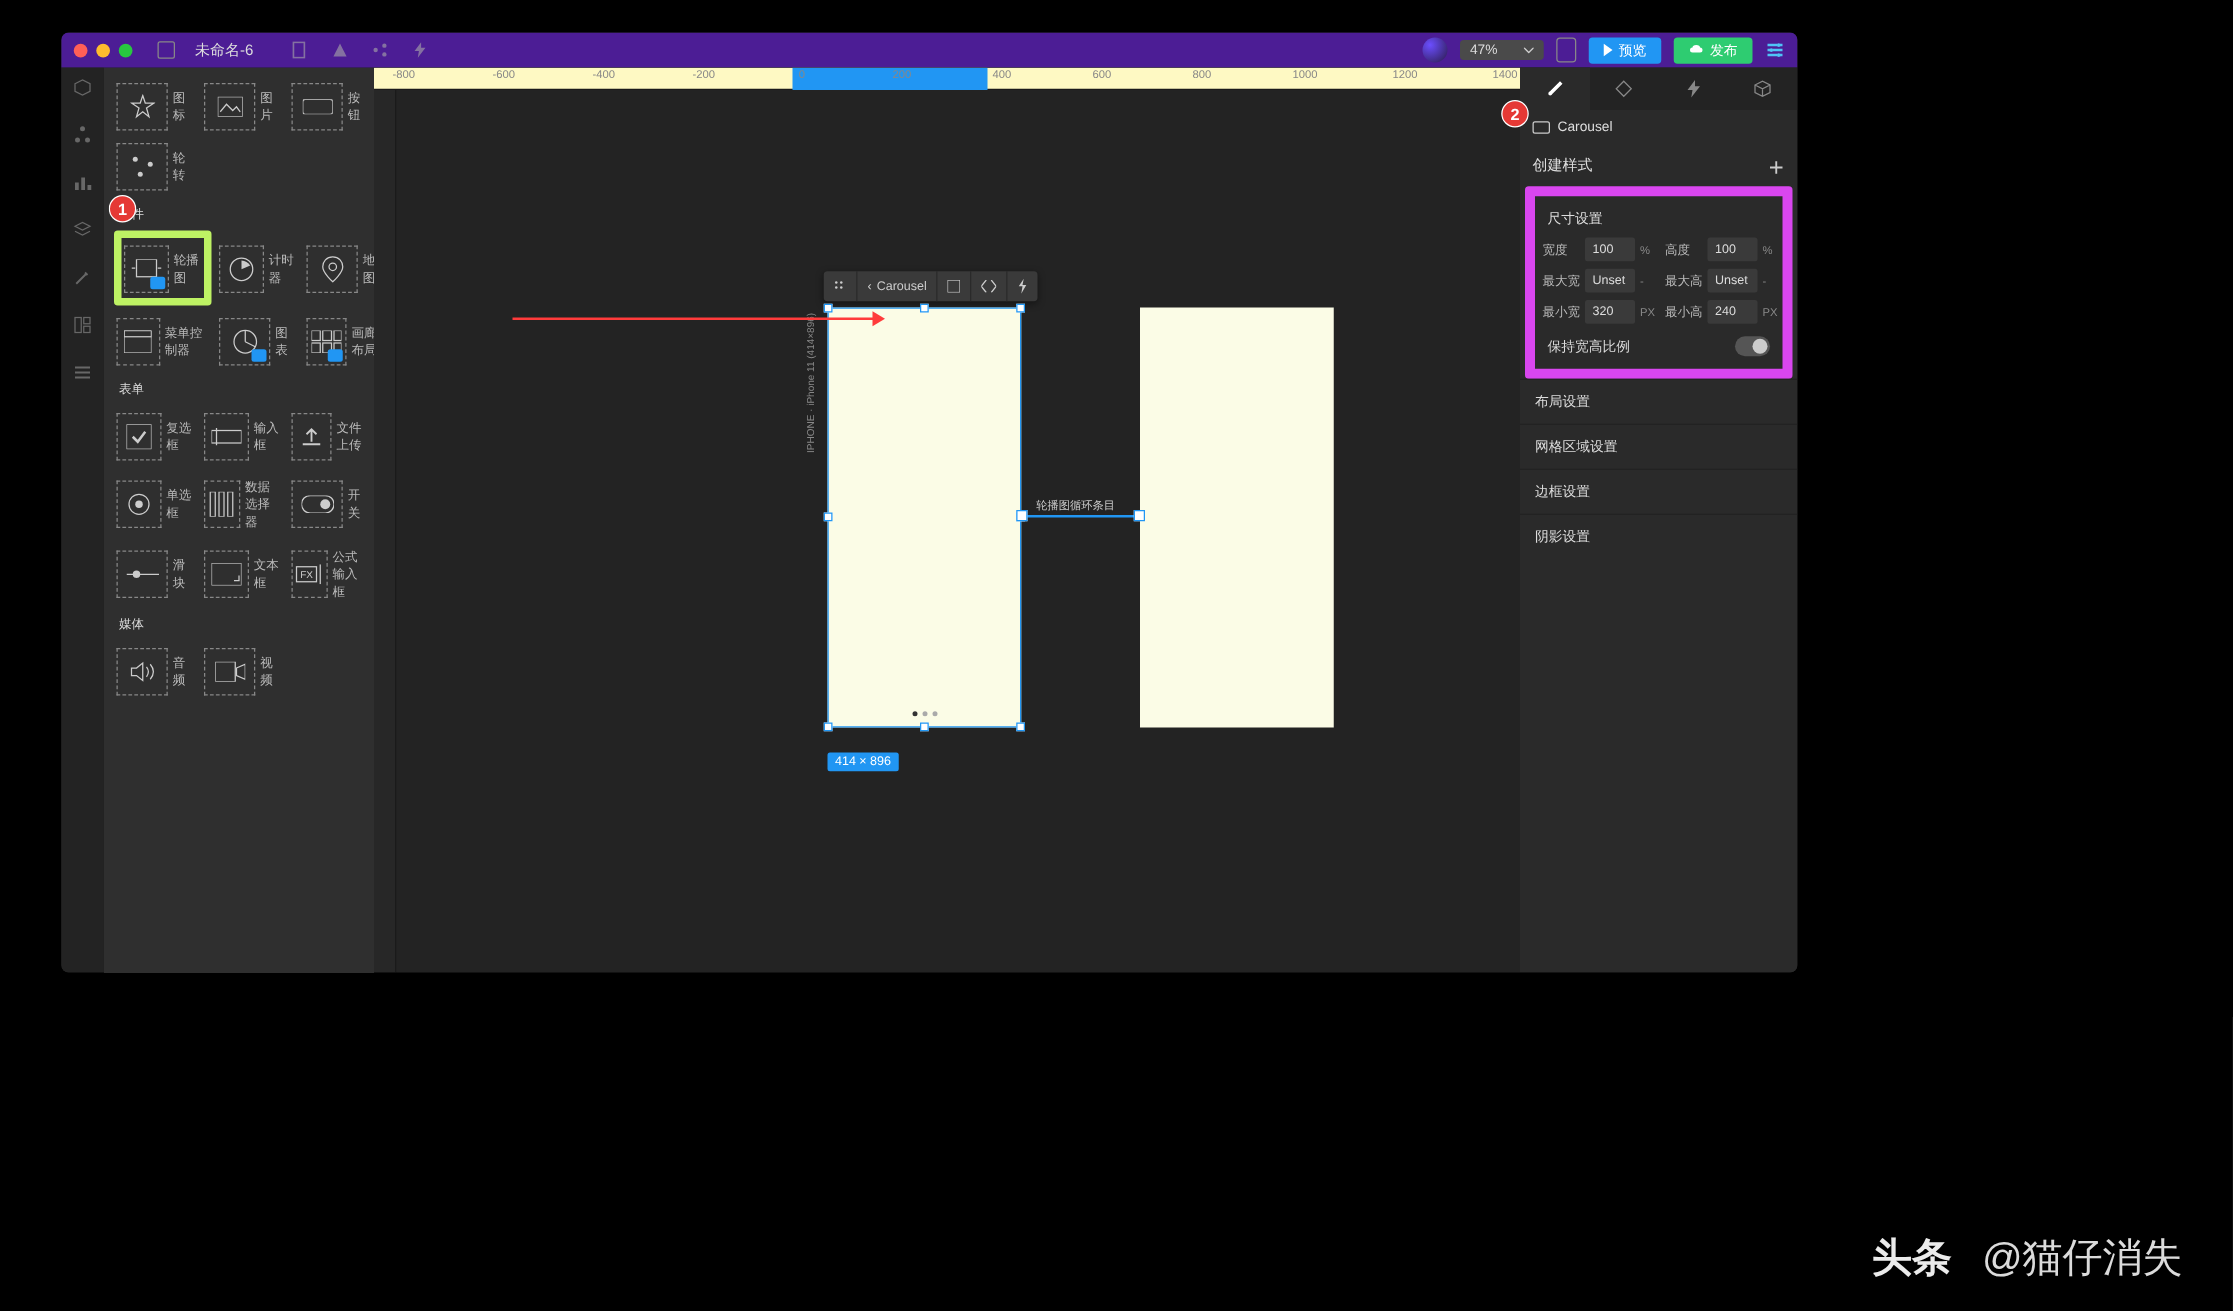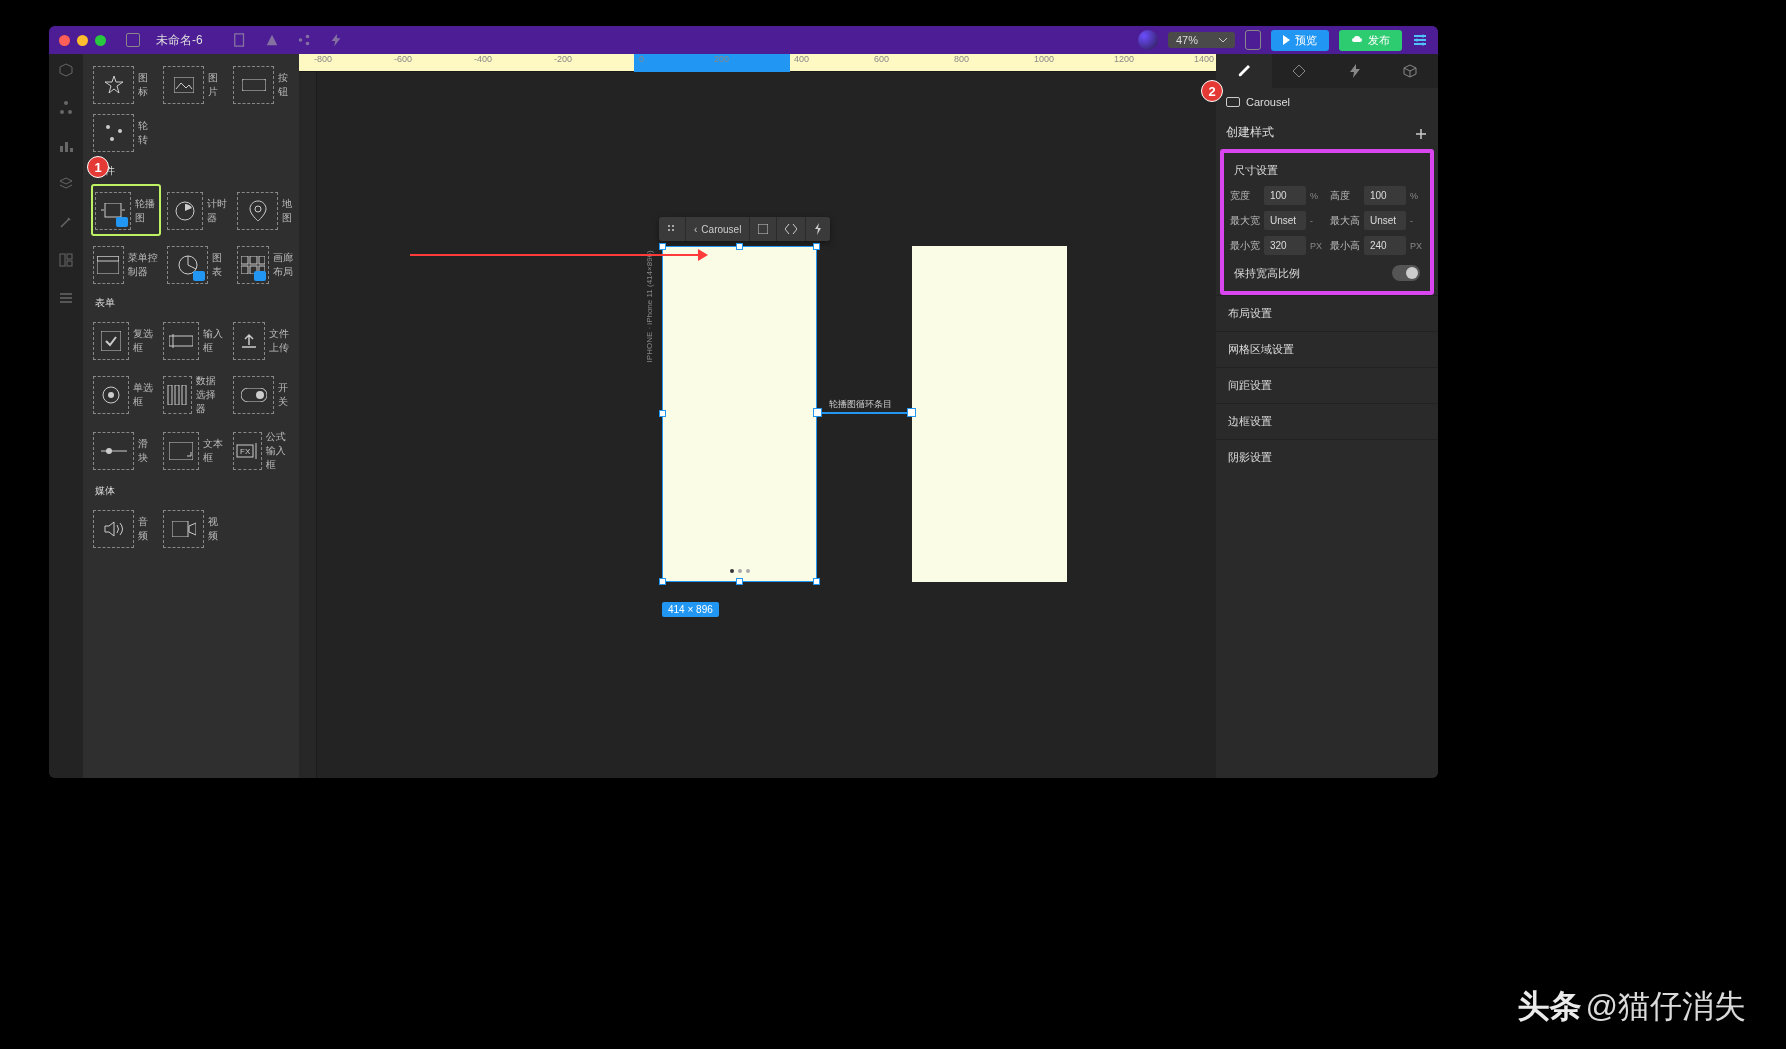--- a/index.html
+++ b/index.html
@@ -23,21 +23,21 @@
 .btn .tri { width: 0; height: 0; border-left: 7px solid #fff; border-top: 5px solid transparent; border-bottom: 5px solid transparent; }
 .settings-ic { width: 16px; height: 16px; }
 
 .body-row { flex: 1; display: flex; overflow: hidden; }
 .rail { width: 34px; background: #232323; display: flex; flex-direction: column; align-items: center; padding-top: 8px; gap: 22px; }
 .rail .ric { width: 16px; height: 16px; opacity: 0.5; }
 
 .components-panel { width: 216px; background: #2f2f2f; overflow-y: auto; padding: 6px 8px 10px; }
 .comp-grid { display: grid; grid-template-columns: repeat(3, 1fr); gap: 4px; }
 .comp-item { display: flex; flex-direction: row; align-items: center; gap: 4px; padding: 6px 2px 4px; border-radius: 3px; }
-.comp-item.sel { border: 2px solid #bef264; }
+.comp-item.sel { border: 6px solid #bef264; }
 .comp-icon-box { width: 48px; height: 38px; border: 1.5px dashed #888; display: flex; align-items: center; justify-content: center; position: relative; }
 .comp-label { color: #bbb; font-size: 10px; }
 .section-label { color: #ddd; font-size: 10px; padding: 8px 4px 6px; font-family: Liberation Mono, monospace; }
 .db-badge { position: absolute; right: 2px; bottom: 2px; width: 12px; height: 10px; background: #2196f3; border-radius: 2px; }
 
 .canvas-wrap { flex: 1; background: #232323; position: relative; overflow: hidden; }
 .ruler-h { position: absolute; left: 0; top: 0; right: 0; height: 18px; background: #fef9c3; border-bottom: 1px solid #1a1a1a; }
 .ruler-h .tick { position: absolute; top: 0; color: #888; font-size: 9px; }
 .ruler-h .active { position: absolute; top: 0; height: 18px; background: #2196f3; }
 .ruler-v { position: absolute; left: 0; top: 18px; bottom: 0; width: 18px; background: #272727; border-right: 1px solid #1a1a1a; }
@@ -74,34 +74,34 @@
 
 .props-panel { width: 222px; background: #2a2a2a; display: flex; flex-direction: column; }
 .props-tabs { height: 34px; background: #232323; display: flex; }
 .props-tab { flex: 1; display: flex; align-items: center; justify-content: center; }
 .props-tab.active { background: #2a2a2a; }
 .props-tab svg, .props-tab .ic { width: 16px; height: 16px; }
 .crumb { display: flex; align-items: center; gap: 6px; padding: 8px 10px; color: #ddd; font-size: 11px; }
 .crumb .ci { width: 14px; height: 10px; border: 1.5px solid #ccc; border-radius: 2px; }
 .style-row { display: flex; align-items: flex-end; justify-content: space-between; padding: 8px 10px; color: #ddd; font-size: 12px; }
 .style-row .plus { width: 14px; height: 14px; color: #ccc; }
-.section-box { border: 4px solid #d946ef; margin: 0 4px; padding: 6px 6px 10px; border-radius: 3px; }
+.section-box { border: 8px solid #d946ef; margin: 0 4px; padding: 6px 6px 10px; border-radius: 3px; }
 .sec-title { color: #ddd; font-size: 11px; padding: 4px 4px 8px; }
 .field-row { display: flex; gap: 6px; margin-bottom: 6px; }
 .field { flex: 1; display: flex; align-items: center; gap: 4px; }
 .field-label { color: #bbb; font-size: 10px; width: 30px; }
 .field-input { flex: 1; background: #3a3a3a; border: none; color: #ddd; font-size: 10px; padding: 4px 6px; border-radius: 2px; width: 40px; }
 .field-unit { color: #888; font-size: 9px; width: 14px; }
 .toggle-row { display: flex; align-items: center; justify-content: space-between; padding: 4px 4px 0; }
 .toggle-row .tl-label { color: #ddd; font-size: 11px; }
 .switch { width: 28px; height: 16px; background: #555; border-radius: 8px; position: relative; }
 .switch::after { content: ''; position: absolute; width: 12px; height: 12px; background: #ccc; border-radius: 50%; top: 2px; right: 2px; }
 .acc-item { padding: 10px 12px; color: #ddd; font-size: 11px; border-top: 1px solid #222; }
 
-.watermark { position: absolute; right: 40px; bottom: 20px; display: flex; align-items: center; gap: 4px; color: #fff; font-size: 32px; opacity: 0.92; }
+.watermark { position: absolute; right: 40px; bottom: 20px; display: flex; align-items: center; gap: 24px; color: #fff; font-size: 32px; opacity: 0.92; }
 .watermark .logo { font-weight: bold; }
 .watermark .at { color: #eee; }
 
 svg { display: block; }
 </style>
 </head>
 <body>
 
 <div class="app-window">
 
@@ -552,21 +552,20 @@
           </div>
         </div>
         <div class="toggle-row">
           <span class="tl-label">保持宽高比例</span>
           <div class="switch"></div>
         </div>
       </div>
 
       <div class="acc-item">布局设置</div>
       <div class="acc-item">网格区域设置</div>
-      <div class="acc-item">间距设置</div>
       <div class="acc-item">边框设置</div>
       <div class="acc-item">阴影设置</div>
     </div>
 
   </div>
 
   <div class="callout c1">1</div>
   <div class="callout c2">2</div>
 
 </div>

